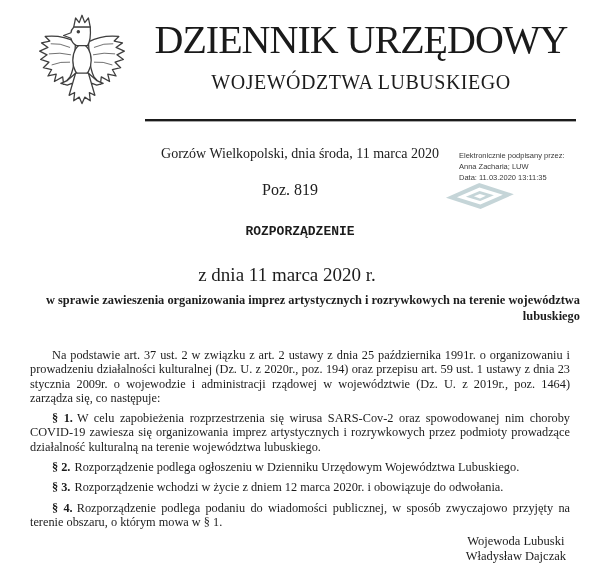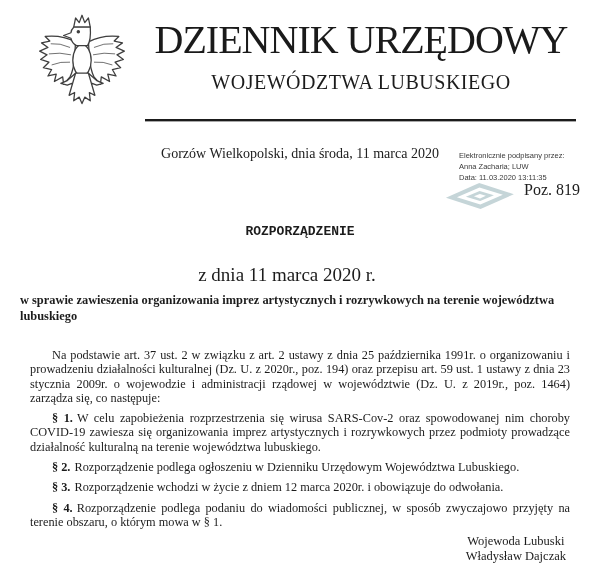--- a/index.html
+++ b/index.html
@@ -30,33 +30,33 @@
     text-align:center; font-size:14px; color:#202020;
   }
   .esig {
     position:absolute; left:459px; top:150px; width:136px;
     font-family:"Liberation Sans", sans-serif;
     font-size:7.5px; line-height:11px; color:#3a3a3a;
   }
   .watermark { position:absolute; left:446px; top:183px; transform:rotate(-3deg); }
   .poz {
     position:absolute; left:0; top:181px; width:580px;
-    text-align:right; font-size:16px; color:#202020;
+    text-align:center; font-size:16px; color:#202020;
   }
   .act-head {
     position:absolute; left:30px; top:224px; width:540px;
     text-align:center; font-weight:bold; font-size:13px; line-height:16px;font-family:Liberation Mono, monospace;
   }
   .act-date {
     position:absolute; left:0; top:264px; width:574px;
     text-align:center; font-size:19px;
   }
   .act-subject {
     position:absolute; left:20px; top:293px; width:560px;
-    text-align:left; font-weight:bold; font-size:12.4px; line-height:15.5px;
+    text-align:right; font-weight:bold; font-size:12.4px; line-height:15.5px;
   }
   .body-text {
     position:absolute; left:30px; top:348px; width:540px;
     font-size:12.3px; line-height:14.3px; text-align:justify;
   }
   .body-text p { margin:0; text-indent:22px; }
   .body-text p + p { margin-top:6px; }
   .marker { font-weight:bold; margin-right:4px; }
   .signoff {
     margin-top:5px; margin-left:auto; margin-right:4px;

